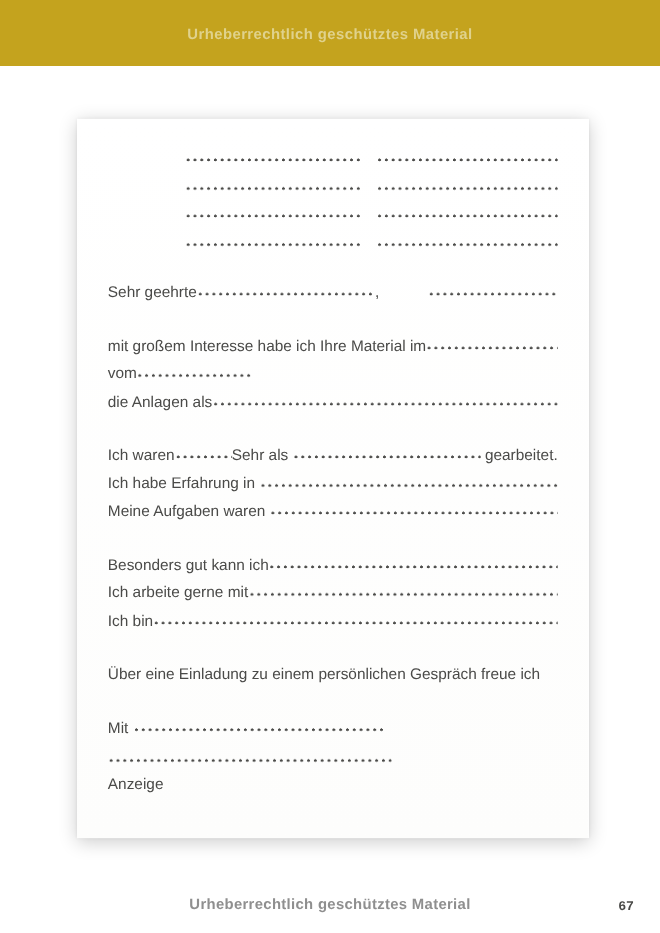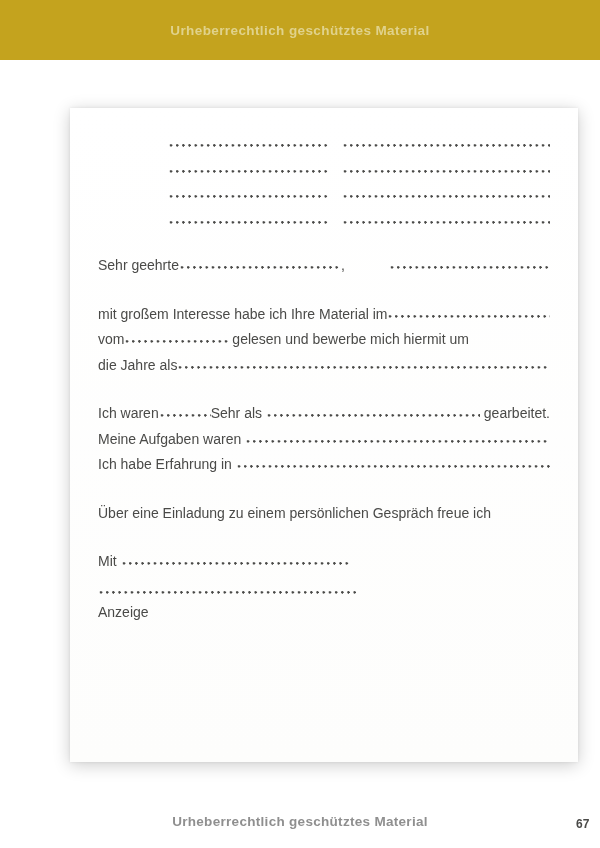--- a/index.html
+++ b/index.html
@@ -19,21 +19,21 @@
     display: flex; align-items: center; justify-content: center;
   }
   .banner-label {
     color: var(--banner-fg, #e0d28c);
     font-size: 13.5px; font-weight: 700; letter-spacing: 0.4px;
   }
 
   
   .sheet {
     position: absolute; left: 70px; top: 108px;
-    width: 508px; height: 654px;
+    width: 465px; height: 654px;
     background: linear-gradient(180deg, #ffffff 0%, #fdfdfc 100%);
     box-shadow: 0 3px 16px rgba(0,0,0,0.20), 0 0 3px rgba(0,0,0,0.08);
     padding: 20px 28px 0 28px;
   }
 
   .para { margin-bottom: 23px; }
   .para:last-child { margin-bottom: 0; text-align: center; }
 
   .line {
     display: flex; align-items: baseline;
@@ -54,23 +54,24 @@
   .sp { display: inline-block; flex: 0 0 auto; height: 1px; }
 
   
   .footer-label {
     position: absolute; left: 0; top: 814px; width: 600px;
     text-align: center;
     color: var(--footer-fg, #8f8f8f);
     font-size: 13.5px; font-weight: 700; letter-spacing: 0.3px;
   }
   .page-number {
-    position: absolute; left: 576px; top: 817px;
+    position: absolute; left: 562px; top: 817px;
     font-size: 12px; font-weight: 700;
     color: var(--text, #4a4a48);
+    font-family: Liberation Mono, monospace;
   }
 </style>
 </head>
 <body>
 
 <div class="banner">
   <span class="banner-label">Urheberrechtlich geschütztes Material</span>
 </div>
 
 <div class="sheet">
@@ -111,45 +112,56 @@
         </div>
       </div>
       <div class="para">
         <div class="line">
           <span class="txt">mit großem Interesse habe ich Ihre Material im</span>
           <span class="dots flex"></span>
         </div>
         <div class="line">
           <span class="txt">vom</span>
           <span class="dots" style="width: 104px;"></span>
-          <span class="txt"> gelesen und bewerbe mich hiermit um</span>
         </div>
         <div class="line">
-          <span class="txt">die Jahre als</span>
+          <span class="txt">die Anlagen als</span>
           <span class="dots flex"></span>
         </div>
       </div>
       <div class="para">
         <div class="line">
           <span class="txt">Ich waren</span>
           <span class="dots" style="width: 52px;"></span>
           <span class="txt">Sehr als </span>
           <span class="dots flex"></span>
           <span class="txt"> gearbeitet.</span>
         </div>
         <div class="line">
-          <span class="txt">Meine Aufgaben waren </span>
+          <span class="txt">Ich habe Erfahrung in </span>
           <span class="dots flex"></span>
         </div>
         <div class="line">
-          <span class="txt">Ich habe Erfahrung in </span>
+          <span class="txt">Meine Aufgaben waren </span>
           <span class="dots flex"></span>
         </div>
       </div>
       <div class="para">
+        <div class="line">
+          <span class="txt">Besonders gut kann ich</span>
+          <span class="dots flex"></span>
+        </div>
+        <div class="line">
+          <span class="txt">Ich arbeite gerne mit</span>
+          <span class="dots flex"></span>
+        </div>
+        <div class="line">
+          <span class="txt">Ich bin</span>
+          <span class="dots flex"></span>
+        </div>
       </div>
       <div class="para">
         <div class="line">
           <span class="txt">Über eine Einladung zu einem persönlichen Gespräch freue ich</span>
         </div>
       </div>
       <div class="para">
         <div class="line">
           <span class="txt">Mit </span>
           <span class="dots" style="width: 228px;"></span>

